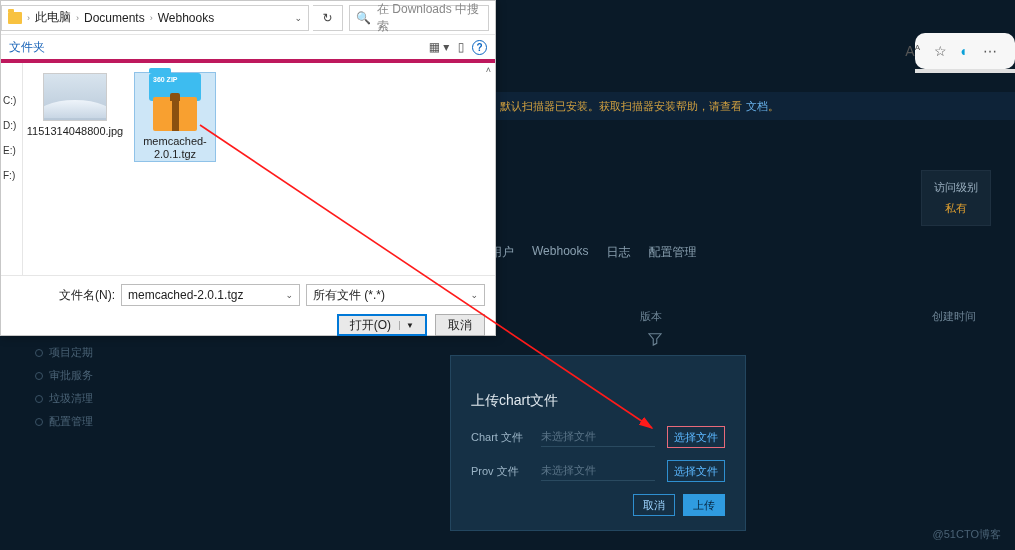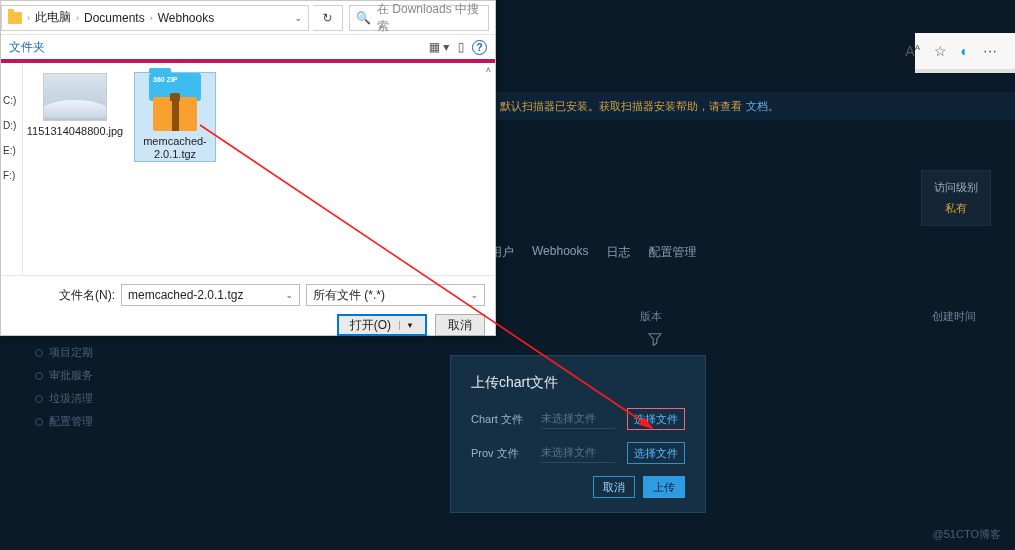--- a/index.html
+++ b/index.html
@@ -1,38 +1,38 @@
 <!DOCTYPE html>
 <html><head>
 <meta charset="utf-8">
 <style>
   * { box-sizing: border-box; margin: 0; padding: 0; font-family: "Microsoft YaHei", "Segoe UI", Arial, sans-serif; }
   body { width: 1015px; height: 550px; background: #0a1a28; position: relative; overflow: hidden; }
 
   
   .dark-app { position: absolute; inset: 0; background: #0a1a28; color: #cfd8dc; font-size: 12px; }
-  .browser-toolbar { position: absolute; top: 33px; right: 0; height: 36px; width: 100px; background: #f7f7f7; display: flex; align-items: center; justify-content: flex-end; gap: 14px; padding: 0 18px; }
+  .browser-toolbar { position: absolute; top: 33px; right: 0; height: 36px; width: 100px; background: #f7f7f7; display: flex; align-items: center; justify-content: flex-end; gap: 14px; padding: 0 18px; border-radius: 10px; }
   .browser-toolbar span { color: #555; font-size: 14px; }
   .divider-row { position: absolute; top: 69px; right: 0; height: 4px; width: 100px; background: #e0e0e0; }
   .notice-bar { position: absolute; top: 92px; left: 0; right: 0; height: 28px; background: #0e2338; color: #d0a040; padding-left: 500px; display: flex; align-items: center; font-size: 11px; }
   .notice-bar a { color: #67b0e8; margin-left: 4px; text-decoration: none; }
   .access-box { position: absolute; top: 170px; right: 24px; width: 70px; height: 56px; background: rgba(30,50,65,0.5); border: 1px solid #1e3040; display: flex; flex-direction: column; align-items: center; justify-content: center; gap: 6px; font-size: 11px; color: #9bb0c0; }
   .access-box .lvl { color: #e0a030; }
   .bg-tabs { position: absolute; top: 244px; left: 490px; display: flex; gap: 18px; font-size: 12px; color: #8aa0b0; }
   .bg-headers { position: absolute; top: 309px; left: 0; right: 0; display: flex; color: #6b8293; font-size: 11px; }
   .bg-headers .h1 { margin-left: 640px; }
   .bg-headers .h2 { margin-left: 270px; }
   .filter-icon { position: absolute; top: 332px; left: 648px; width: 14px; height: 14px; }
   .side-menu { position: absolute; top: 345px; left: 35px; display: flex; flex-direction: column; gap: 8px; color: #4a6275; font-size: 11px; justify-content: center; }
   .side-item { display: flex; align-items: center; gap: 6px; }
   .side-item .dot { width: 8px; height: 8px; border: 1px solid #3a5265; border-radius: 50%; }
   .watermark { position: absolute; bottom: 8px; right: 14px; color: #4a6275; font-size: 11px; }
 
   
-  .upload-dlg { position: absolute; top: 355px; left: 450px; width: 256px; background: #153045; border: 1px solid #23465f; padding: 18px 20px 14px; font-size: 12px; }
+  .upload-dlg { position: absolute; top: 355px; left: 450px; width: 296px; background: #153045; border: 1px solid #23465f; padding: 36px 20px 14px; font-size: 12px; }
   .upload-dlg .title { color: #e0e8ee; font-size: 14px; margin-bottom: 16px; }
   .upload-row { display: flex; align-items: center; gap: 12px; margin-bottom: 12px; }
   .upload-row .lbl { width: 58px; color: #9bb4c6; font-size: 11px; }
   .upload-row .val { flex: 1; border-bottom: 1px solid #2a4a60; color: #5a7488; font-size: 11px; padding: 2px 0; }
   .btn-select { width: 58px; height: 22px; border: 1px solid #2f8fd0; background: transparent; color: #5cb8ff; font-size: 11px; display: flex; align-items: center; justify-content: center; cursor: pointer; }
   .btn-select.hl { border-color: #e86a7a; color: #5cb8ff; }
   .upload-actions { display: flex; justify-content: flex-end; gap: 8px; margin-top: 8px; }
   .btn-min { width: 42px; height: 22px; font-size: 11px; display: flex; align-items: center; justify-content: center; cursor: pointer; }
   .btn-ghost { border: 1px solid #2f8fd0; color: #9ed4ff; background: transparent; }
   .btn-primary { border: none; background: #2f9be0; color: #06233c; }

